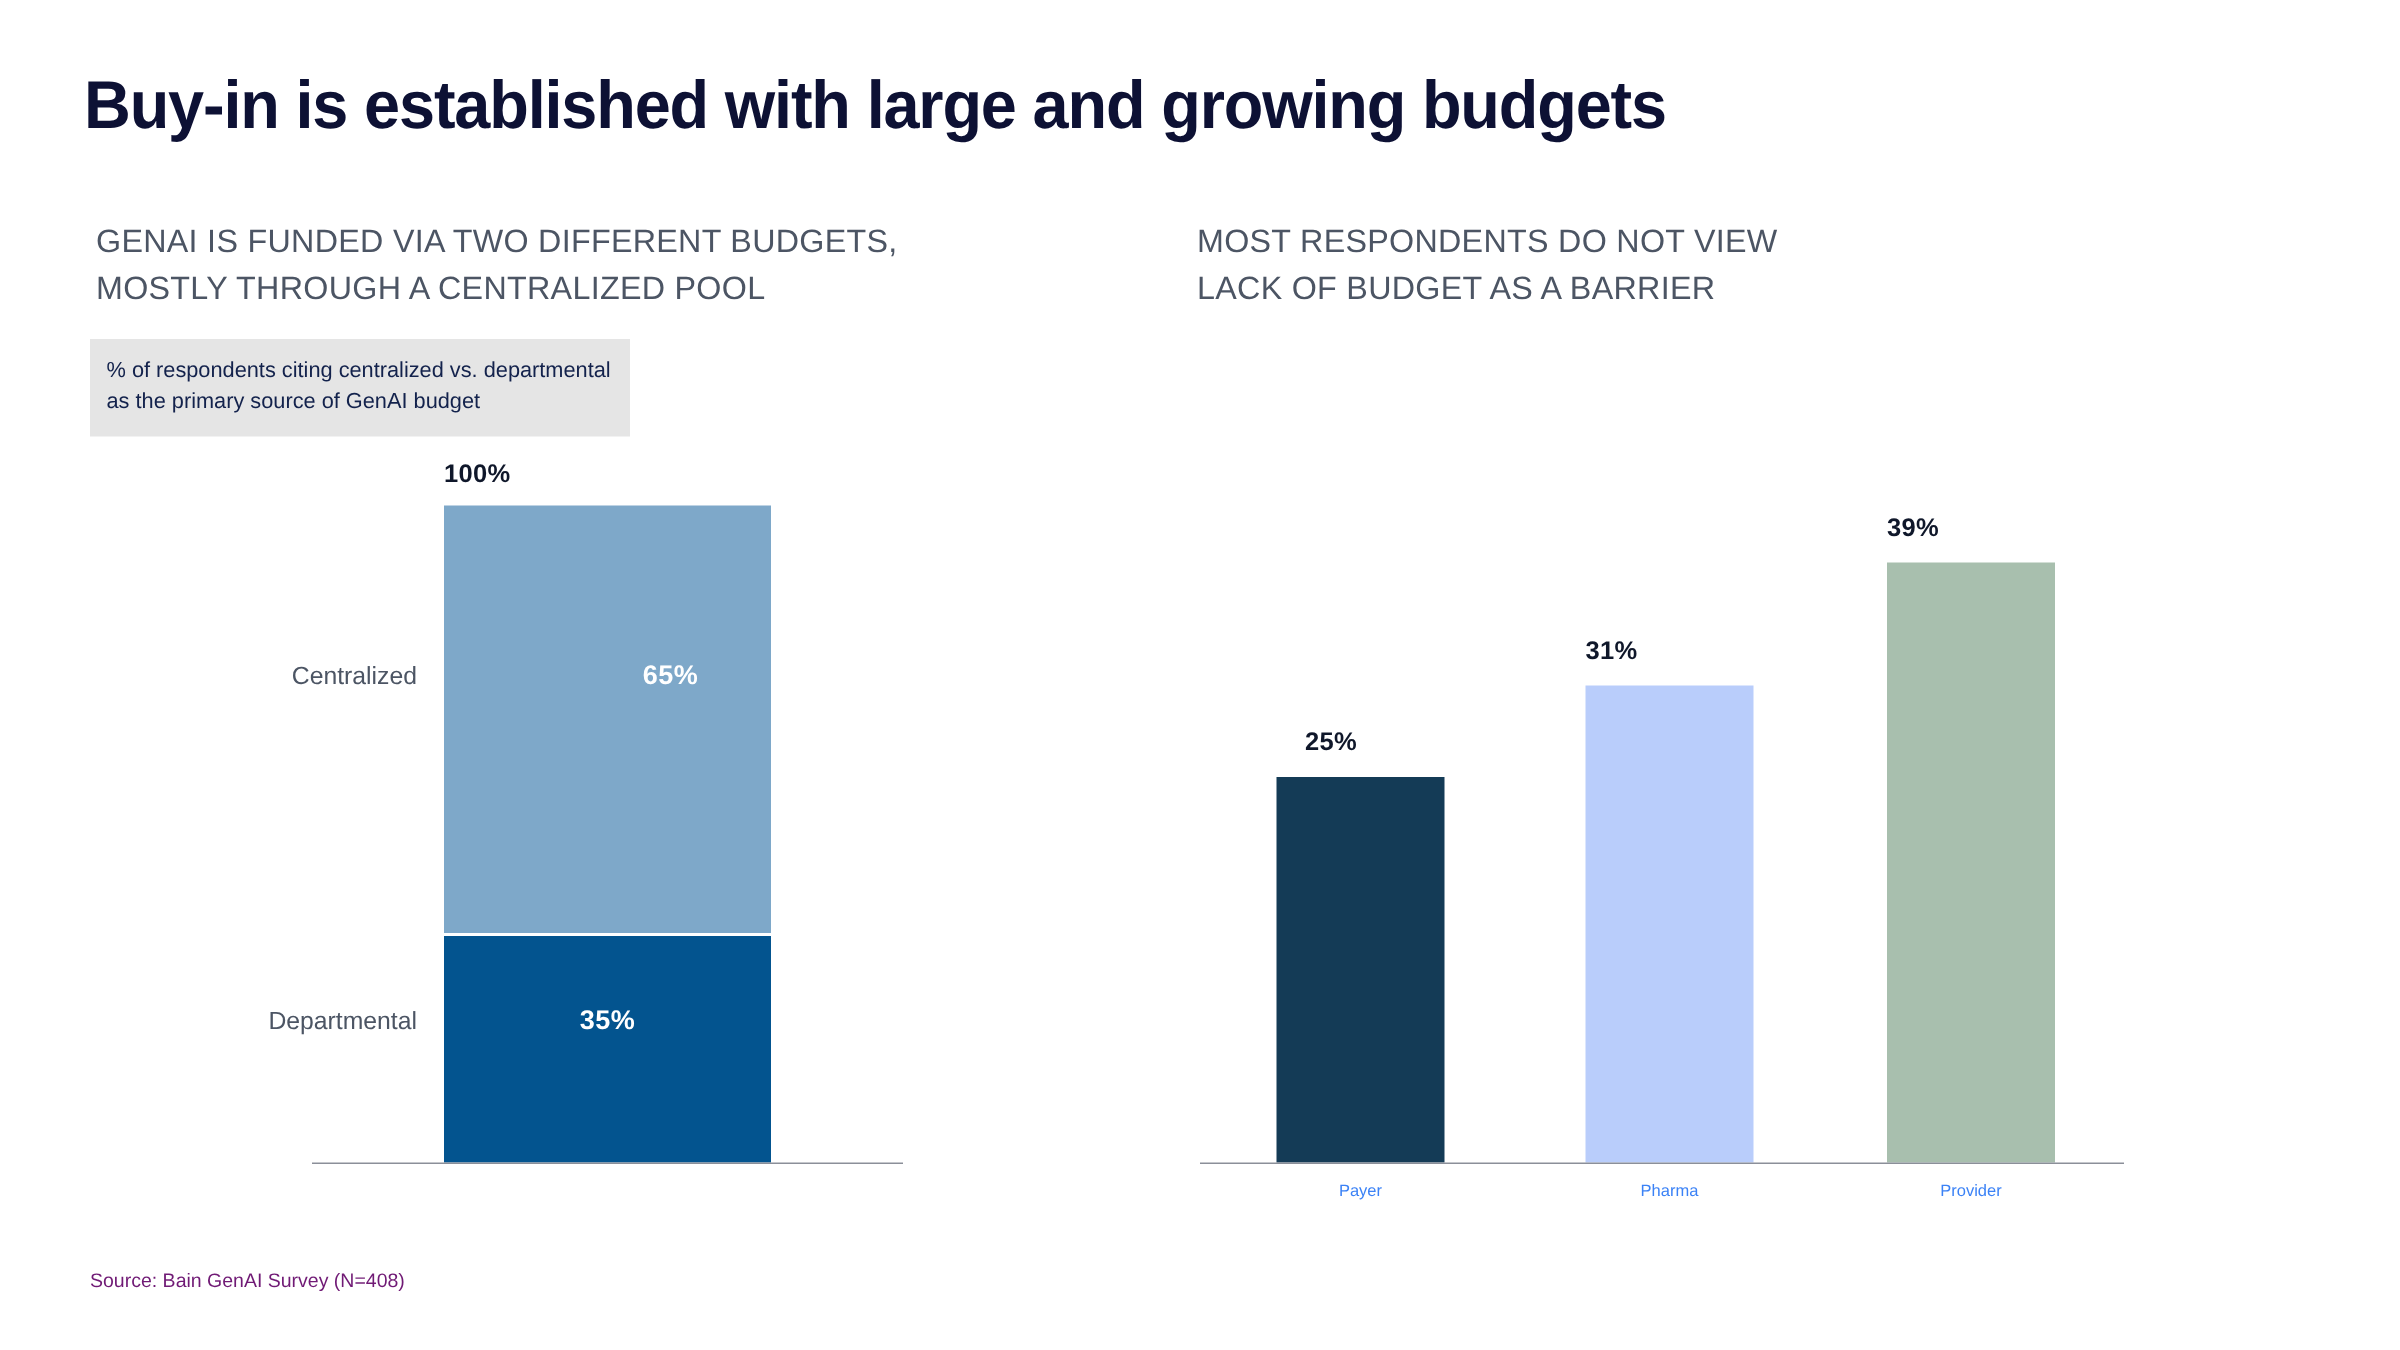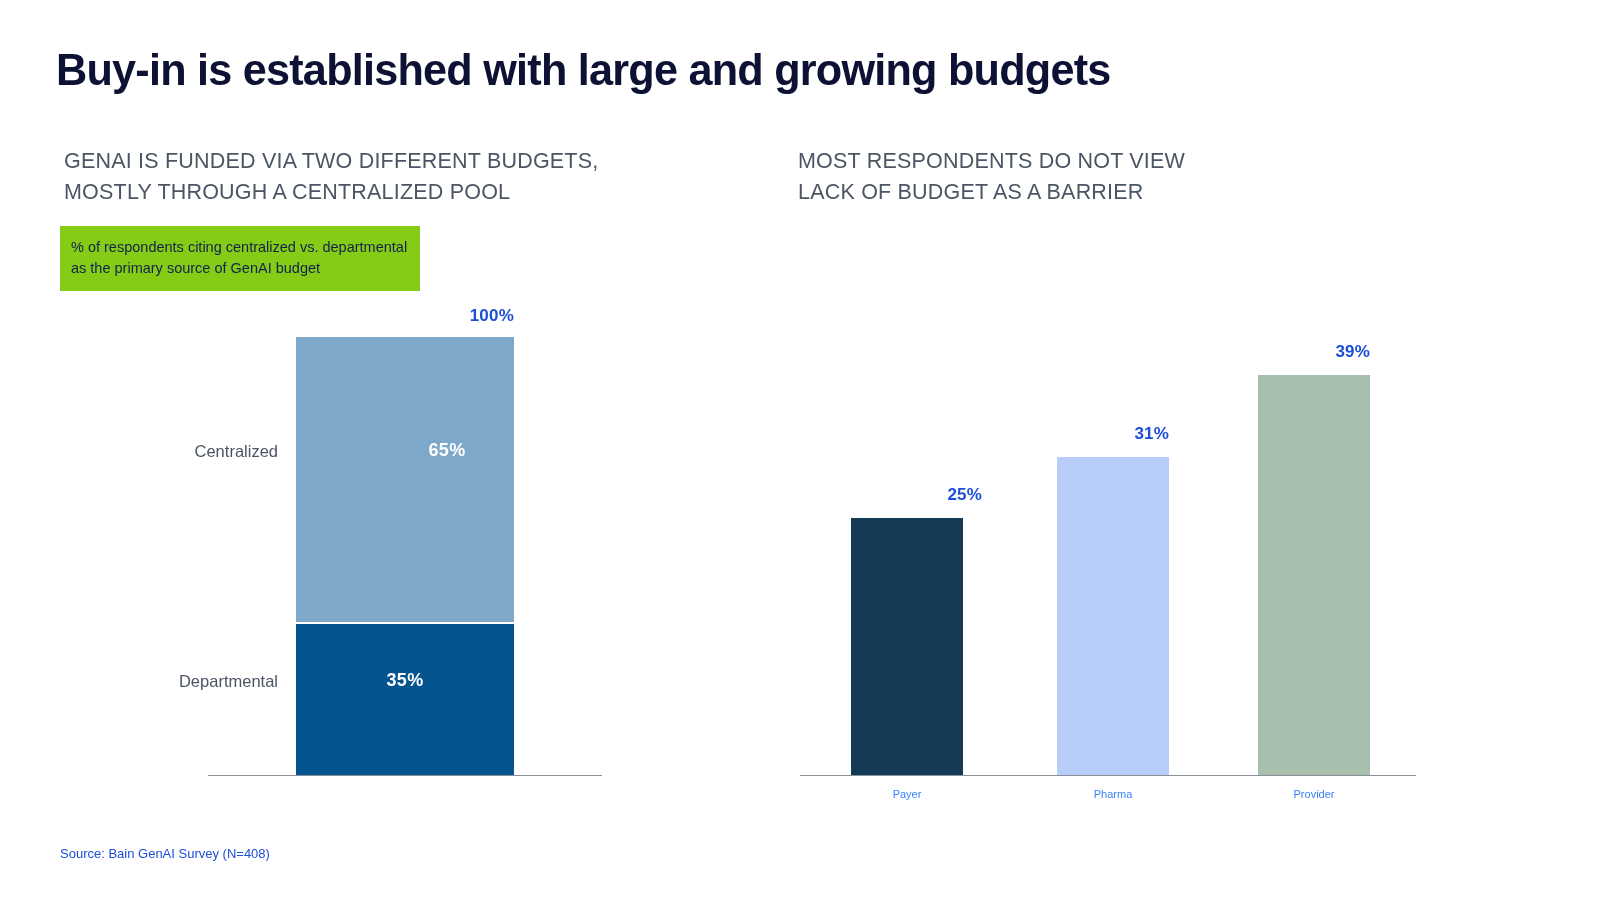--- a/index.html
+++ b/index.html
@@ -45,21 +45,21 @@
     color: #4c5564;
     text-transform: uppercase;
     margin: 4px;
     font-weight: normal;
     white-space: pre-line;
   }
 
   .panel-note {
     margin-top: 14px;
     display: inline-block;
-    background: #84cc16;
+    background: #e5e5e5;
     color: #13224c;
     font-size: 14.5px;
     line-height: 21px;
     padding: 11px 13px 12px 11px;
     white-space: pre-line;
   }
 
   
   .chart {
     position: absolute;
@@ -76,22 +76,22 @@
     height: 1px;
     background: #8b8f99;
   }
 
   .bar { position: absolute; }
 
   .value-label {
     position: absolute;
     font-size: 17px;
     font-weight: bold;
-    color: #1d4ed8;
-    text-align: right;
+    color: #0f172a;
+    text-align: left;
     letter-spacing: 0.2px;
   }
   .value-inside {
     position: absolute;
     font-size: 18px;
     font-weight: bold;
     color: #ffffff;
     text-align: center;
     letter-spacing: 0.3px;
   }
@@ -107,21 +107,21 @@
     color: #4c5564;
     text-align: right;
   }
 
   
   #source-note {
     position: absolute;
     left: 60px;
     top: 846px;
     font-size: 13px;
-    color: #1d4ed8;
+    color: #701a75;
   }
 </style>
 </head>
 <body>
 
 <div id="slide-title">Buy-in is established with large and growing budgets</div>
 
 <div class="panel" id="panel-left">
   <div class="panel-heading">GENAI IS FUNDED VIA TWO DIFFERENT BUDGETS,
 MOSTLY THROUGH A CENTRALIZED POOL</div>

